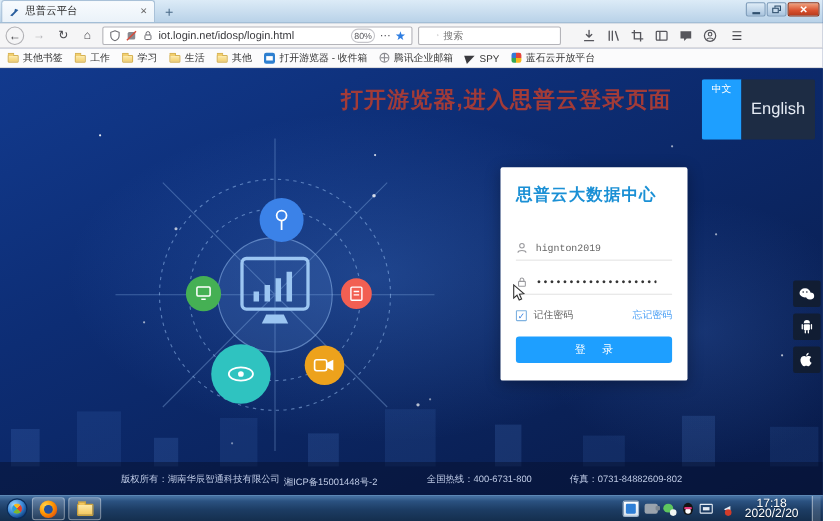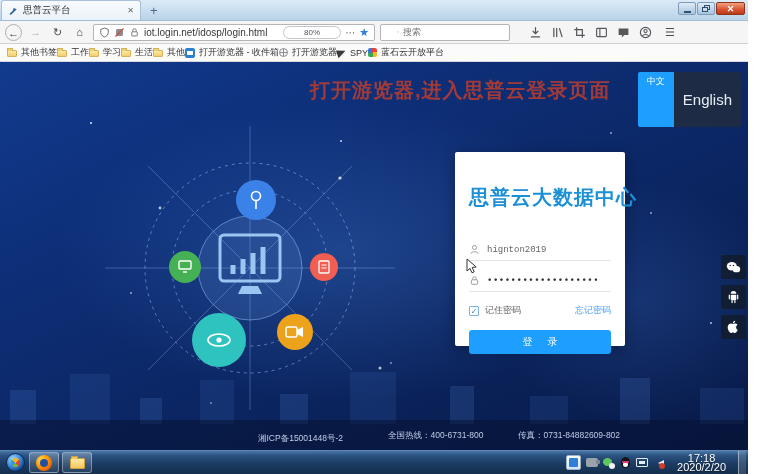--- a/index.html
+++ b/index.html
@@ -20,30 +20,30 @@
   .wc .boxes i:first-child{width:6px;height:5px;right:0;top:0}
   .wc .boxes i:last-child{width:6px;height:5px;left:0;bottom:0;background:#c7daec}
   .wc.close{width:29px;background:linear-gradient(#f0a27f,#d9512f 60%,#b83b1d);border-color:#8e3318;color:#fff;font-size:9px;font-weight:bold}
 
   .toolbar{height:23px;background:#f5f5f6;border-bottom:1px solid #cfcfd4;display:flex;align-items:center;padding:0 5px;gap:5px;flex:0 0 23px}
   .nav-btn{font-size:11px;color:#47474c;width:17px;height:17px;text-align:center;line-height:16px}
   .nav-btn.back{border:1px solid #b0b0b4;border-radius:50%;color:#3c3c40}
   .nav-btn.dim{color:#b2b2b6}
   .urlbar{width:282px;height:17px;background:#fff;border:1px solid #b4b4b9;border-radius:2px;display:flex;align-items:center;padding:0 5px;gap:4px}
   .url-text{font-size:10px;color:#39393d;flex:1;white-space:nowrap;overflow:hidden}
-  .zoom-pill{font-size:8px;border:1px solid #c5c5ca;border-radius:8px;padding:0 20px;color:#56565b;line-height:11px}
+  .zoom-pill{font-size:8px;border:1px solid #c5c5ca;border-radius:8px;padding:0 2px;color:#56565b;line-height:11px}
   .mini{font-size:10px;color:#56565b}
   .star-on{color:#2e7de1;font-size:11px}
   .searchbox{width:130px;height:17px;background:#fff;border:1px solid #b4b4b9;border-radius:2px;display:flex;align-items:center;padding:0 16px;gap:4px}
   .searchbox input{border:none;outline:none;width:90px;font-size:9px;color:#333;font-family:"Liberation Sans",sans-serif;background:transparent}
   .tb-icons{display:flex;align-items:center;gap:9px;margin-left:14px}
   .tb-icons svg{display:block}
   .menu-glyph{font-size:11px;color:#47474c;margin-left:4px}
 
-  .bookmarksbar{height:18px;background:#fbfbfc;border-bottom:1px solid #d8d8dc;display:flex;align-items:center;padding:0 7px;flex:0 0 18px}
+  .bookmarksbar{height:18px;background:#fbfbfc;border-bottom:1px solid #d8d8dc;display:flex;align-items:center;gap:11px;padding:0 7px;flex:0 0 18px}
   .bm{display:flex;align-items:center;gap:4px;font-size:9px;color:#333;white-space:nowrap}
   .ic-folder{width:10px;height:7px;background:linear-gradient(#fce9a8,#f2cf6e);border:1px solid #d6b254;border-radius:1px;position:relative;margin-top:2px}
   .ic-folder::before{content:"";position:absolute;top:-3px;left:-1px;width:4px;height:2px;background:#f2cf6e;border:1px solid #d6b254;border-bottom:none;border-radius:1px 1px 0 0}
   .ic-mail{width:10px;height:10px;background:#2d7fd0;border-radius:2px;position:relative}
   .ic-mail::before{content:"";position:absolute;left:2px;top:3px;width:6px;height:4px;background:#fff}
   .ic-globe{width:9px;height:9px;border:1px solid #8a8a8f;border-radius:50%;position:relative}
   .ic-globe::before{content:"";position:absolute;left:0;top:3px;width:7px;height:1px;background:#8a8a8f}
   .ic-globe::after{content:"";position:absolute;left:3px;top:0;width:1px;height:7px;background:#8a8a8f}
   .ic-dart{width:0;height:0;border-left:9px solid #3a3a3e;border-top:3px solid transparent;border-bottom:5px solid transparent;transform:rotate(-18deg)}
   .ic-grid{width:9px;height:9px;border-radius:2px;background:conic-gradient(#e5443b 0 25%,#f6b81e 0 50%,#35a854 0 75%,#3579d8 0)}
@@ -62,21 +62,21 @@
 
   .lang{position:absolute;top:10px;right:7px;display:flex;border-radius:2px;overflow:hidden}
   .lang-zh{background:#1e9fff;color:#fff;font-size:9px;padding:3px 9px}
   .lang-en{background:#1d2c44;color:#e6ecf5;font-size:15px;padding:19px 9px}
 
   .annotation{position:absolute;left:310px;top:15px;font-size:20px;font-weight:bold;color:#a23b38;letter-spacing:1px;white-space:nowrap}
 
   .orbit{position:absolute;left:50px;top:56px}
 
   .login-card{position:absolute;left:455px;top:90px;width:170px;height:194px;background:#fff;border-radius:2px;box-shadow:0 3px 14px rgba(0,0,0,.3);padding:0 14px}
-  .login-title{margin-top:32px;font-size:20px;font-weight:bold;color:#1b90d5;letter-spacing:1px;white-space:nowrap}
+  .login-title{margin-top:16px;font-size:15px;font-weight:bold;color:#1b90d5;letter-spacing:1px;white-space:nowrap}
   .field{display:flex;align-items:center;gap:7px;border-bottom:1px solid #e4e4e4;padding:5px 0 5px}
   .field.user{margin-top:28px}
   .field.pass{margin-top:9px}
   .field input{border:none;outline:none;width:110px;font-size:9px;color:#666;font-family:Liberation Mono, monospace;background:transparent}
   .field input.pwd{color:#333;font-weight:bold;letter-spacing:.5px}
   .remember-row{display:flex;align-items:center;gap:6px;margin-top:12px;font-size:9px;color:#666}
   .checkbox{width:10px;height:10px;border:1px solid #7fb2e0;border-radius:1px;background:#fff;color:#2e7de1;font-size:8px;line-height:9px;text-align:center}
   .forgot{margin-left:auto;color:#4a9ff5}
   .login-btn{margin-top:13px;height:24px;background:#1e9fff;border-radius:3px;color:#fff;font-size:10px;display:flex;align-items:center;justify-content:center;letter-spacing:6px;text-indent:6px;cursor:pointer}
 
@@ -221,21 +221,21 @@
     <div class="bm">
         <span class="ic-folder"></span>
         <span>其他</span>
       </div>
     <div class="bm">
         <span class="ic-mail"></span>
         <span>打开游览器 - 收件箱</span>
       </div>
     <div class="bm">
         <span class="ic-globe"></span>
-        <span>打开游览器</span>
+        <span>腾讯企业邮箱</span>
       </div>
     <div class="bm">
         <span class="ic-dart"></span>
         <span>SPY</span>
       </div>
     <div class="bm">
         <span class="ic-grid"></span>
         <span>蓝石云开放平台</span>
       </div>
   </div>
@@ -341,20 +341,21 @@
           </svg>
       </div>
       <div class="rail-btn">
         <svg width="13" height="14" viewBox="0 0 14 15">
             <path fill="#fff" d="M9.8 7.7c0-1.7 1.4-2.5 1.5-2.6-.8-1.2-2-1.3-2.5-1.3-1-.1-2 .6-2.5.6S5 3.8 4.1 3.8C3 3.9 1.9 4.5 1.3 5.6c-1.2 2-.3 5 .8 6.6.6.8 1.2 1.7 2.1 1.7.8 0 1.2-.5 2.2-.5s1.3.5 2.2.5c.9 0 1.5-.8 2-1.6.7-.9.9-1.8 1-1.9-.1 0-1.8-.7-1.8-2.7zM8.2 2.7c.4-.5.7-1.3.6-2-.6 0-1.4.4-1.8 1-.4.4-.8 1.2-.7 1.9.8.1 1.5-.4 1.9-.9z"></path>
           </svg>
       </div>
     </div>
 
     <div class="footer-strip"></div>
+    <span class="ft c1">版权所有：湖南华辰智通科技有限公司</span>
     <span class="ft c2">湘ICP备15001448号-2</span>
     <span class="ft c3">全国热线：400-6731-800</span>
     <span class="ft c4">传真：0731-84882609-802</span>
   </div>
 
   <div class="taskbar">
     <div class="orb">
         <span class="flag"></span>
       </div>
     <div class="task-btn">

